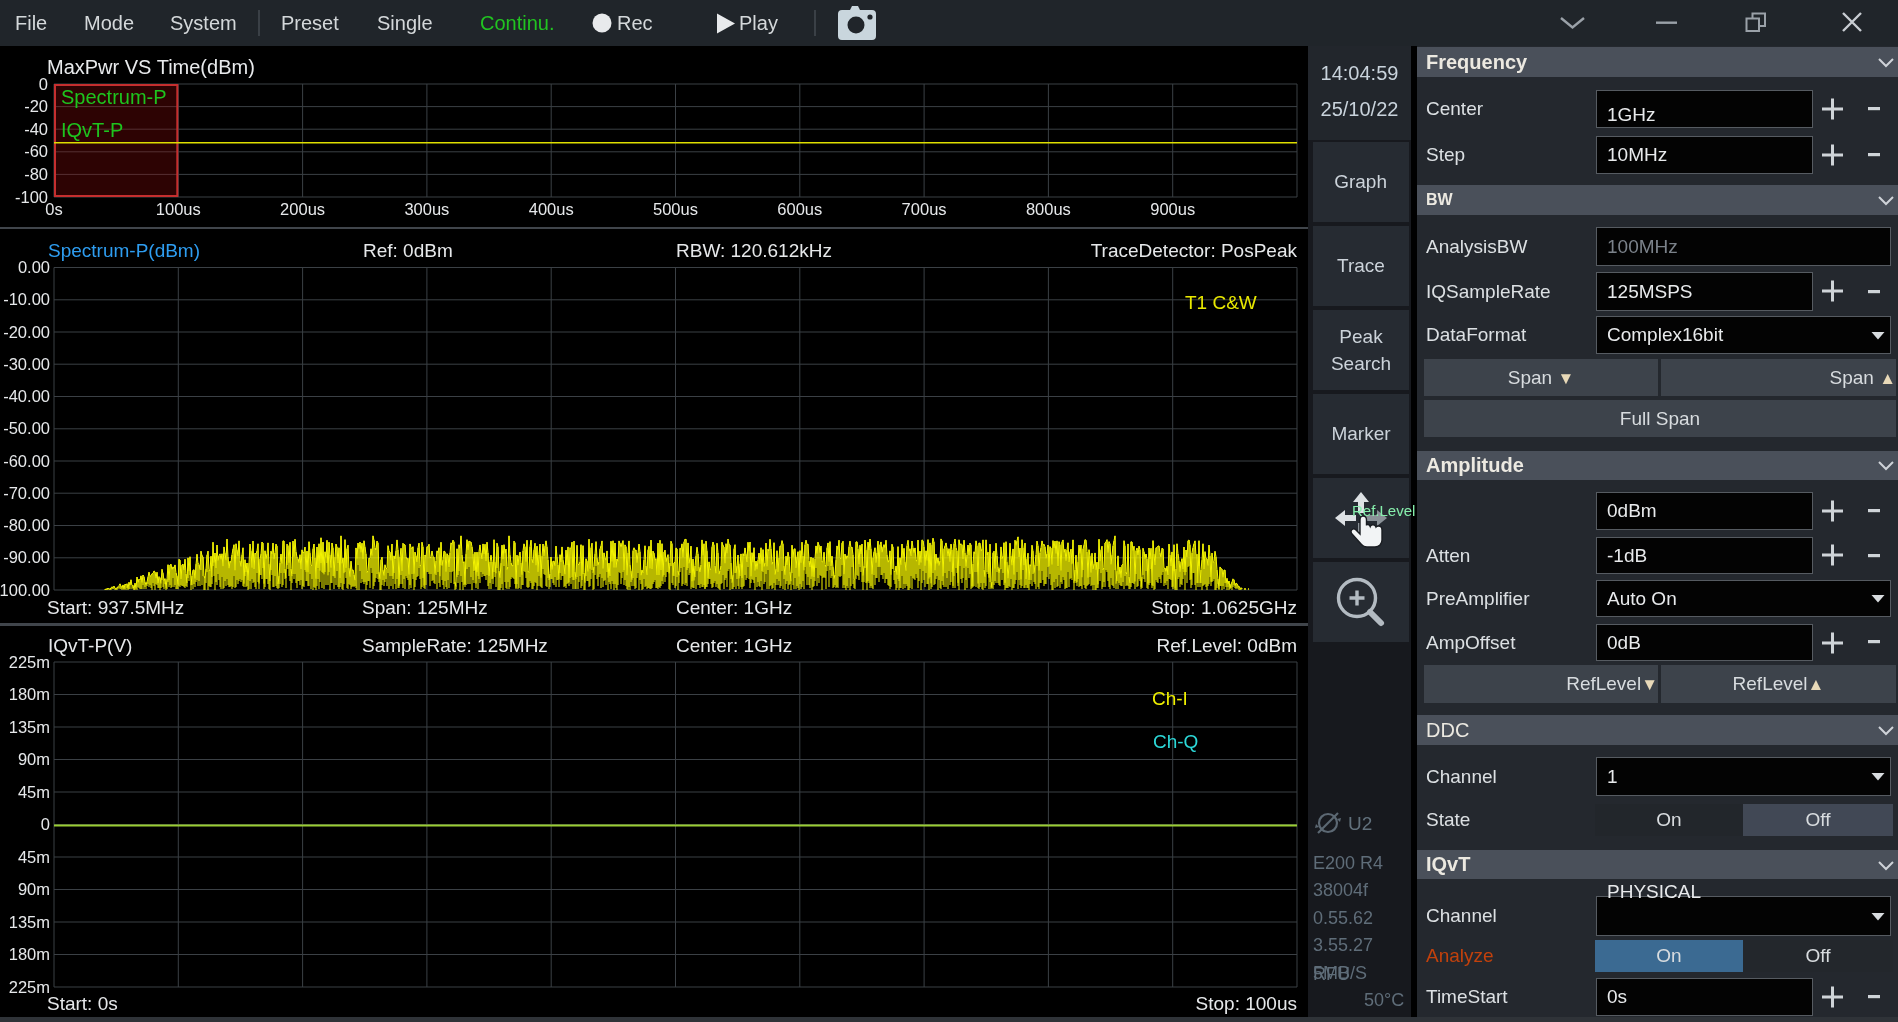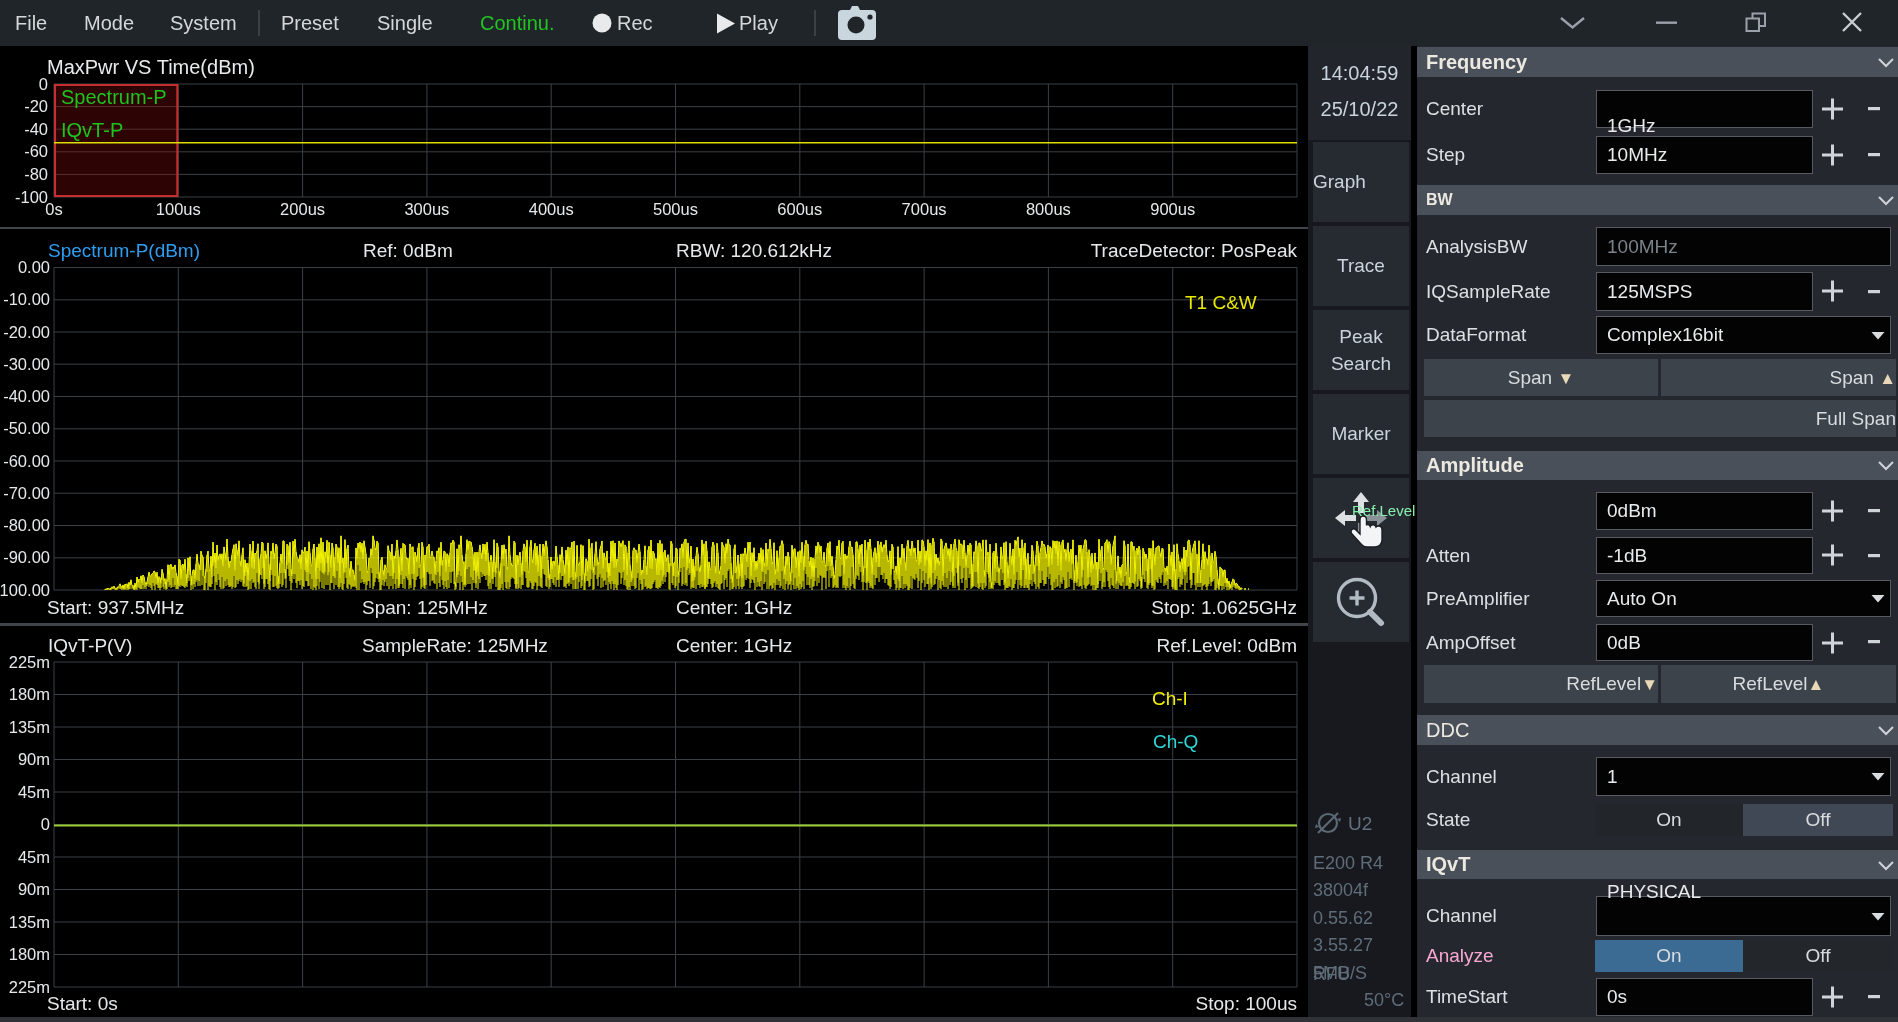--- a/index.html
+++ b/index.html
@@ -104,21 +104,21 @@
 <text x="1152" y="79" font-size="19" fill="#f0f000">Ch-I</text>
 <text x="1153" y="122" font-size="19" fill="#2cd8d8">Ch-Q</text>
 <text x="47" y="384" font-size="19" fill="#e6e8ea">Start: 0s</text>
 <text x="1297" y="384" font-size="19" fill="#e6e8ea" text-anchor="end">Stop: 100us</text>
 </svg>
 <div style="position:absolute;left:1308px;top:46px;width:103px;height:976px;background:#17191e"></div>
 <div style="position:absolute;left:1308px;top:46px;width:103px;height:94px;background:#22262c"></div>
 <div style="position:absolute;left:1308px;top:60px;width:103px;height:26px;line-height:26px;text-align:center;font-size:20px;color:#c9d3dc">14:04:59</div>
 <div style="position:absolute;left:1308px;top:96px;width:103px;height:26px;line-height:26px;text-align:center;font-size:20px;color:#c9d3dc">25/10/22</div>
 <div style="position:absolute;left:1313px;top:142px;width:96px;height:80px;background:#262b32"></div>
-<div style="position:absolute;left:1313px;top:168px;width:74px;line-height:27px;text-align:left;font-size:19px;color:#ccd3da">Graph</div>
+<div style="position:absolute;left:1313px;top:168px;width:74px;line-height:27px;text-align:right;font-size:19px;color:#ccd3da">Graph</div>
 <div style="position:absolute;left:1313px;top:226px;width:96px;height:80px;background:#262b32"></div>
 <div style="position:absolute;left:1313px;top:252px;width:96px;line-height:27px;text-align:center;font-size:19px;color:#ccd3da">Trace</div>
 <div style="position:absolute;left:1313px;top:310px;width:96px;height:80px;background:#262b32"></div>
 <div style="position:absolute;left:1313px;top:323px;width:96px;line-height:27px;text-align:center;font-size:19px;color:#ccd3da">Peak<br>Search</div>
 <div style="position:absolute;left:1313px;top:394px;width:96px;height:80px;background:#262b32"></div>
 <div style="position:absolute;left:1313px;top:420px;width:96px;line-height:27px;text-align:center;font-size:19px;color:#ccd3da">Marker</div>
 <div style="position:absolute;left:1313px;top:478px;width:96px;height:80px;background:#262b32"></div>
 <div style="position:absolute;left:1313px;top:562px;width:96px;height:80px;background:#262b32"></div>
 <svg width="96" height="80" style="position:absolute;left:1313px;top:478px">
 <g fill="#dde1e4">
@@ -150,21 +150,21 @@
 <div style="position:absolute;left:1313px;top:964px;font-size:18px;color:#5f6d79">RFU</div>
 <div style="position:absolute;left:1364px;top:990px;font-size:18px;color:#5f6d79">50°C</div>
 <div style="position:absolute;left:1417px;top:46px;width:481px;height:976px;background:#24282e"></div>
 <div style="position:absolute;left:1417px;top:47px;width:481px;height:30px;background:#4a505a"></div>
 <div style="position:absolute;left:1426px;top:47px;height:30px;line-height:30px;font-size:20px;font-weight:bold;color:#ece9e1">Frequency</div>
 <svg width="18" height="12" style="position:absolute;left:1877px;top:57px">
     <path d="M2 2 L9 9 L16 2" stroke="#cfd3d8" stroke-width="2" fill="none"></path>
   </svg>
 <div style="position:absolute;left:1426px;top:90px;height:38px;line-height:38px;font-size:19px;color:#dce0e3">Center</div>
 <div style="position:absolute;left:1596px;top:90px;width:217px;height:38px;background:#030303;border:1px solid #565b61;box-sizing:border-box"></div>
-<div style="position:absolute;left:1607px;top:107px;height:38px;line-height:38px;font-size:19px;color:#e8eaec">1GHz</div>
+<div style="position:absolute;left:1607px;top:96px;height:38px;line-height:38px;font-size:19px;color:#e8eaec">1GHz</div>
 <svg width="26" height="26" style="position:absolute;left:1820px;top:96px">
     <rect x="2" y="11.5" width="21" height="3" fill="#cfd4d8"></rect>
     <rect x="11" y="2.5" width="3" height="21" fill="#cfd4d8"></rect>
   </svg>
 <svg width="12" height="4" style="position:absolute;left:1868px;top:107px">
     <rect x="0" y="0" width="12" height="3.2" fill="#cfd4d8"></rect>
   </svg>
 <div style="position:absolute;left:1426px;top:136px;height:38px;line-height:38px;font-size:19px;color:#dce0e3">Step</div>
 <div style="position:absolute;left:1596px;top:136px;width:217px;height:38px;background:#030303;border:1px solid #565b61;box-sizing:border-box"></div>
 <div style="position:absolute;left:1607px;top:136px;height:38px;line-height:38px;font-size:19px;color:#e8eaec">10MHz</div>
@@ -194,21 +194,21 @@
     <rect x="0" y="0" width="12" height="3.2" fill="#cfd4d8"></rect>
   </svg>
 <div style="position:absolute;left:1426px;top:316px;height:38px;line-height:38px;font-size:19px;color:#dce0e3">DataFormat</div>
 <div style="position:absolute;left:1596px;top:316px;width:295px;height:38px;background:#030303;border:1px solid #565b61;box-sizing:border-box"></div>
 <div style="position:absolute;left:1607px;top:316px;height:38px;line-height:38px;font-size:19px;color:#e8eaec">Complex16bit</div>
 <svg width="14" height="9" style="position:absolute;left:1871px;top:331px">
     <path d="M0.5 1 L7 8.5 L13.5 1 Z" fill="#d8dcdf"></path>
   </svg>
 <div style="position:absolute;left:1424px;top:359px;width:234px;height:37px;background:#3d434b;text-align:center;line-height:37px;font-size:19px;color:#d8dcdf">Span <span style="color:#e8d9b8;font-size:17px">▼</span></div>
 <div style="position:absolute;left:1661px;top:359px;width:235px;height:37px;background:#3d434b;text-align:right;line-height:37px;font-size:19px;color:#d8dcdf">Span <span style="color:#e8d9b8;font-size:17px">▲</span></div>
-<div style="position:absolute;left:1424px;top:400px;width:472px;height:37px;background:#3d434b;text-align:right;line-height:37px;font-size:19px;color:#d8dcdf">Full Span</div>
+<div style="position:absolute;left:1424px;top:400px;width:472px;height:37px;background:#3d434b;text-align:center;line-height:37px;font-size:19px;color:#d8dcdf">Full Span</div>
 <div style="position:absolute;left:1417px;top:451px;width:481px;height:29px;background:#4a505a"></div>
 <div style="position:absolute;left:1426px;top:451px;height:29px;line-height:29px;font-size:20px;font-weight:bold;color:#ece9e1">Amplitude</div>
 <svg width="18" height="12" style="position:absolute;left:1877px;top:460px">
     <path d="M2 2 L9 9 L16 2" stroke="#cfd3d8" stroke-width="2" fill="none"></path>
   </svg>
 <div style="position:absolute;left:1352px;top:492px;height:38px;line-height:38px;font-size:15px;color:#86efac">Ref.Level</div>
 <div style="position:absolute;left:1596px;top:492px;width:217px;height:38px;background:#030303;border:1px solid #565b61;box-sizing:border-box"></div>
 <div style="position:absolute;left:1607px;top:492px;height:26px;line-height:38px;font-size:19px;color:#e8eaec">0dBm</div>
 <svg width="26" height="26" style="position:absolute;left:1820px;top:498px">
     <rect x="2" y="11.5" width="21" height="3" fill="#cfd4d8"></rect>
@@ -263,21 +263,21 @@
 <div style="position:absolute;left:1426px;top:850px;height:29px;line-height:29px;font-size:20px;font-weight:bold;color:#ece9e1">IQvT</div>
 <svg width="18" height="12" style="position:absolute;left:1877px;top:860px">
     <path d="M2 2 L9 9 L16 2" stroke="#cfd3d8" stroke-width="2" fill="none"></path>
   </svg>
 <div style="position:absolute;left:1426px;top:896px;height:40px;line-height:40px;font-size:19px;color:#dce0e3">Channel</div>
 <div style="position:absolute;left:1596px;top:896px;width:295px;height:40px;background:#030303;border:1px solid #565b61;box-sizing:border-box"></div>
 <div style="position:absolute;left:1607px;top:872px;height:40px;line-height:40px;font-size:19px;color:#e8eaec">PHYSICAL</div>
 <svg width="14" height="9" style="position:absolute;left:1871px;top:912px">
     <path d="M0.5 1 L7 8.5 L13.5 1 Z" fill="#d8dcdf"></path>
   </svg>
-<div style="position:absolute;left:1426px;top:940px;height:32px;line-height:32px;font-size:19px;color:#f9a8d4">Analyze</div>
+<div style="position:absolute;left:1426px;top:940px;height:32px;line-height:32px;font-size:19px;color:#c2410c">Analyze</div>
 <div style="position:absolute;left:1595px;top:940px;width:148px;height:32px;background:#3b6a92;text-align:center;line-height:32px;font-size:19px;color:#d8dcdf">On</div>
 <div style="position:absolute;left:1743px;top:940px;width:150px;height:32px;background:#23272c;text-align:center;line-height:32px;font-size:19px;color:#d8dcdf">Off</div>
 <div style="position:absolute;left:1426px;top:978px;height:38px;line-height:38px;font-size:19px;color:#dce0e3">TimeStart</div>
 <div style="position:absolute;left:1596px;top:978px;width:217px;height:38px;background:#030303;border:1px solid #565b61;box-sizing:border-box"></div>
 <div style="position:absolute;left:1607px;top:978px;height:38px;line-height:38px;font-size:19px;color:#e8eaec">0s</div>
 <svg width="26" height="26" style="position:absolute;left:1820px;top:984px">
     <rect x="2" y="11.5" width="21" height="3" fill="#cfd4d8"></rect>
     <rect x="11" y="2.5" width="3" height="21" fill="#cfd4d8"></rect>
   </svg>
 <svg width="12" height="4" style="position:absolute;left:1868px;top:995px">

